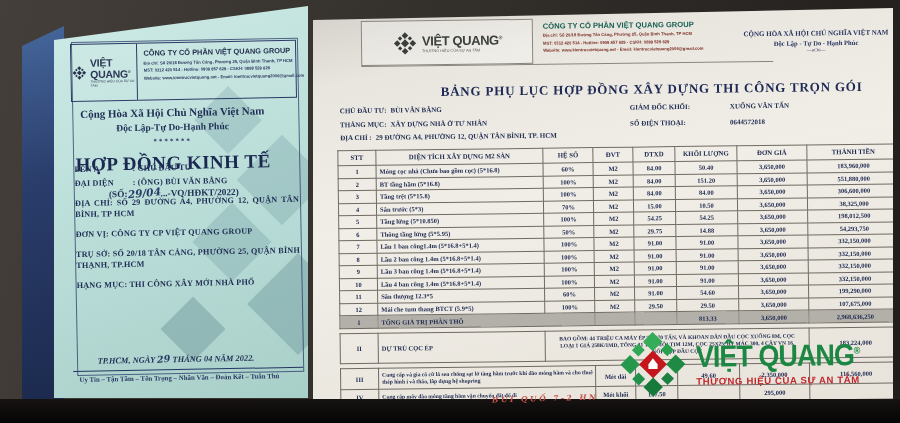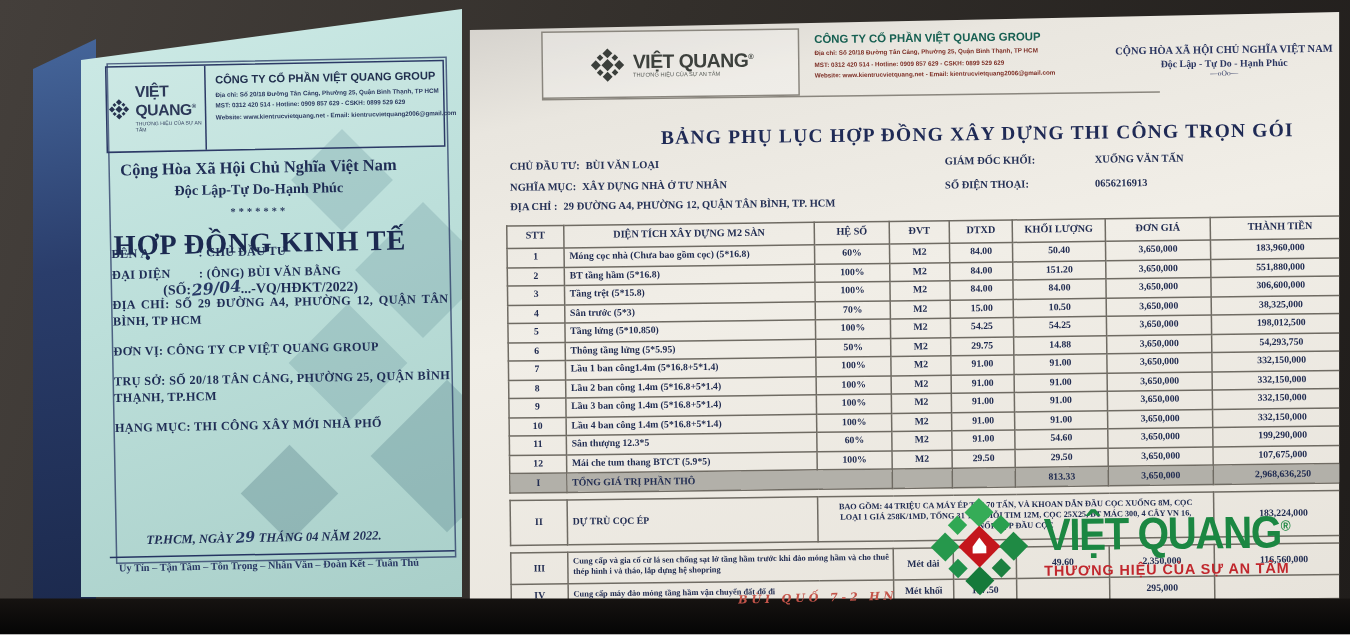--- a/index.html
+++ b/index.html
@@ -234,32 +234,32 @@
 
       <div class="rp-nat">
         <div class="rp-nat1">CỘNG HÒA XÃ HỘI CHỦ NGHĨA VIỆT NAM</div>
         <div class="rp-nat2">Độc Lập - Tự Do - Hạnh Phúc</div>
         <div class="rp-nat3">—oOo—</div>
       </div>
 
       <div class="rp-title">BẢNG PHỤ LỤC HỢP ĐỒNG XÂY DỰNG THI CÔNG TRỌN GÓI</div>
 
       <div class="rp-infoL">
-          <div class="irow"><span class="ilab">CHỦ ĐẦU TƯ:</span><span>BÙI VĂN LOẠI</span></div>
-          <div class="irow"><span class="ilab">NGHĨA MỤC:</span><span>XÂY DỰNG NHÀ Ở TƯ NHÂN</span></div>
+          <div class="irow"><span class="ilab">CHỦ ĐẦU TƯ:</span><span>BÙI VĂN BẰNG</span></div>
+          <div class="irow"><span class="ilab">THÁNG MỤC:</span><span>XÂY DỰNG NHÀ Ở TƯ NHÂN</span></div>
           <div class="irow"><span class="ilab">ĐỊA CHỈ :</span><span>29 ĐƯỜNG A4, PHƯỜNG 12, QUẬN TÂN BÌNH, TP. HCM</span></div>
         </div>
       <div class="rp-infoR">
           <div class="irow">
             <span class="ilab">GIÁM ĐỐC KHỐI:</span>
             <span>XUỐNG VĂN TẤN</span>
           </div>
           <div class="irow">
             <span class="ilab">SỐ ĐIỆN THOẠI:</span>
-            <span>0656216913</span>
+            <span>0644572018</span>
           </div>
         </div>
 
       <table class="tbl">
         <colgroup>
           <col style="width:38px">
             <col style="width:167px">
             <col style="width:50px">
             <col style="width:40px">
           <col style="width:42px">

